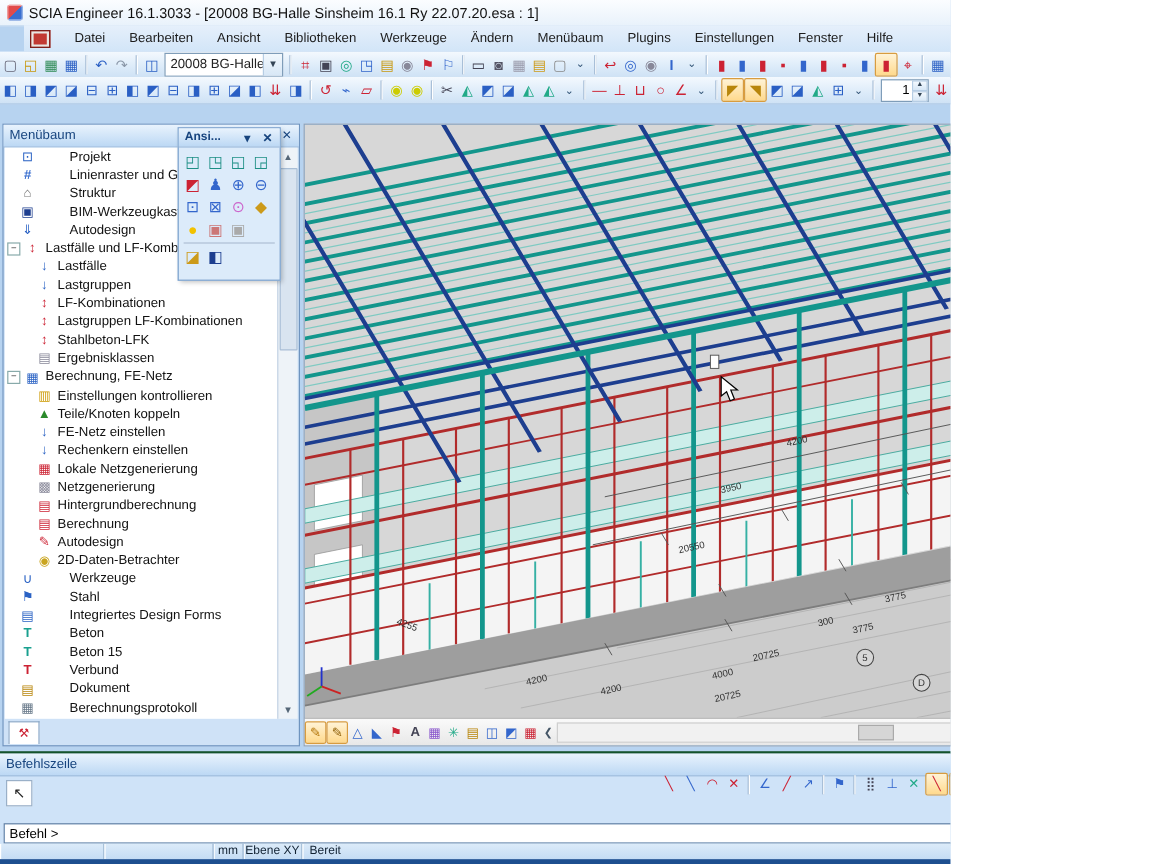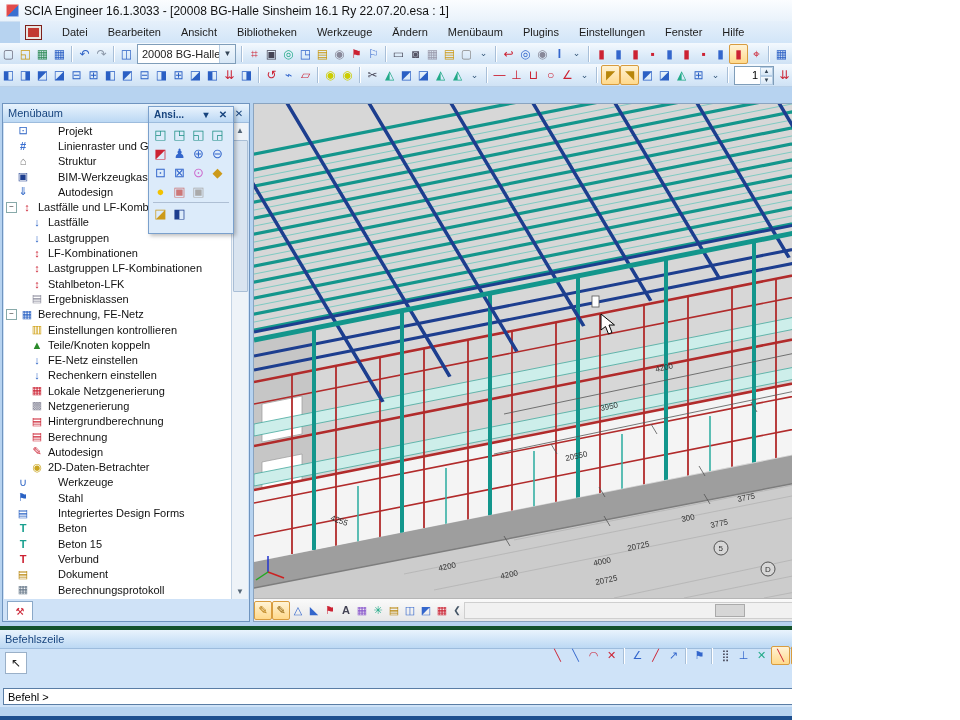--- a/index.html
+++ b/index.html
@@ -120,21 +120,21 @@
   .m7::before{content:"▦";color:#85c;}   .m8::before{content:"✳";color:#2a8;}
   .m9::before{content:"▤";color:#b8860b;}.m10::before{content:"◫";color:#36c;}
   .m11::before{content:"◩";color:#36c;}  .m12::before{content:"▦";color:#c23;}
   .harr{width:15px;height:17px;display:grid;place-items:center;font-size:9px;color:#456;}
   .htrack{height:15px;background:#f1f1f1;border:1px solid #cfcfcf;position:relative;flex:0 0 auto;}
   .hthumb{position:absolute;top:1px;height:11px;background:#d6d6d6;border:1px solid #aaa;}
   .rot{height:15px;border:1px solid #222;background:repeating-linear-gradient(90deg,#888 0 2px,#1d1d1d 2px 5px);box-shadow:inset 0 1px 0 rgba(255,255,255,.25);flex:0 0 auto;}
   #vsb{position:absolute;left:941px;top:103px;width:17px;height:517px;background:#eef1f5;border:1px solid #b9c6d4;}
   .vrot{position:absolute;left:941px;width:17px;border:1px solid #222;background:repeating-linear-gradient(#888 0 2px,#1d1d1d 2px 5px);}
   
-  #cmd{position:absolute;left:0;top:626px;width:960px;height:77px;background:#cfe3f8;border-top:4px solid #14532d;}
+  #cmd{position:absolute;left:0;top:626px;width:960px;height:77px;background:#cfe3f8;border-top:2px solid #14532d;}
   #cmd .phead{background:linear-gradient(#e9f3fd,#bcd8f4);}
   .arrowbtn{position:absolute;left:5px;top:22px;width:20px;height:20px;background:#fff;border:1px solid #9ab0c8;display:grid;place-items:center;font-size:12px;color:#222;}
   #snaprow{position:absolute;right:4px;top:16px;display:flex;align-items:center;}
   .sb2{width:17px;height:17px;display:grid;place-items:center;font-size:11px;color:#345;flex:0 0 auto;margin-left:1px;}
   .s1::before{content:"╲";color:#c23;}  .s2::before{content:"╲";color:#36c;}
   .s3::before{content:"◠";color:#c23;}  .s4::before{content:"✕";color:#c23;}
   .s5::before{content:"∠";color:#36c;}  .s6::before{content:"╱";color:#c23;}
   .s7::before{content:"↗";color:#36c;}  .s8::before{content:"⚑";color:#36c;}
   .s9::before{content:"⣿";color:#445;}  .s10::before{content:"⊥";color:#36c;}
   .s11::before{content:"✕";color:#2a8;} .s12::before{content:"▱";color:#c23;}
@@ -648,15 +648,22 @@
       <span class="sb2 s6 hl"></span>
       <i class="sep"></i>
       <span class="sb2 s13 hl"></span>
       <span class="sb2 s14"></span>
     </div>
     <div class="cmdinput">
       <span>Befehl &gt;</span>
     </div>
   </div>
 
+  <div id="status">
+    <span class="scell" style="width:86px;"></span>
+    <span class="scell" style="width:90px;"></span>
+    <span class="scell" style="width:24px;">mm</span>
+    <span class="scell" style="width:48px;">Ebene XY</span>
+    <span class="scell" style="flex:1;justify-content:flex-start;padding-left:6px;border-right:none;">Bereit</span>
+  </div>
   <div id="botedge"></div>
 
 </div>
 
 </body></html>

